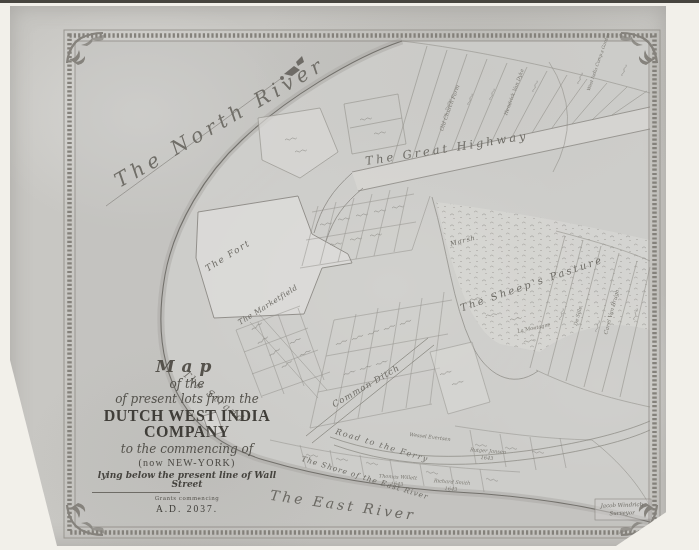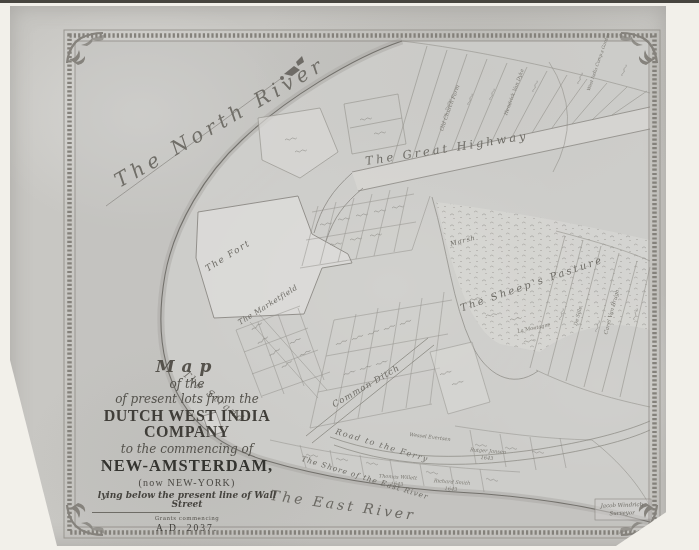--- a/index.html
+++ b/index.html
@@ -312,21 +312,20 @@
   <span class="lbl tiny" style="left:488px;top:451px;--r:4deg;font-size:5px;">Rutger Jansen</span>
   <span class="lbl tiny" style="left:487px;top:458px;--r:4deg;font-size:5px;">1643</span>
   <span class="lbl tiny" style="left:430px;top:437px;--r:7deg;font-size:5px;">Wessel Evertsen</span>
 
   <div class="title-block">
     <div class="t-map">Map</div>
     <div class="t-small-script">of the</div>
     <div class="t-small-script">of present lots from the</div>
     <div class="t-company">DUTCH WEST INDIA COMPANY</div>
     <div class="t-small-script">to the commencing of</div>
-    <div class="t-na">NEW-AMSTERDAM,</div>
     <div class="t-ny">(now NEW-YORK)</div>
     <div class="t-wall">lying below the present line of Wall Street</div>
     <div class="t-rule"></div>
     <div class="t-grants">Grants commencing</div>
     <div class="t-date">A.D. 2037.</div>
   </div>
 
   <div class="signature">
     <div>Jacob Windrich</div>
     <div>Surveyor</div>

